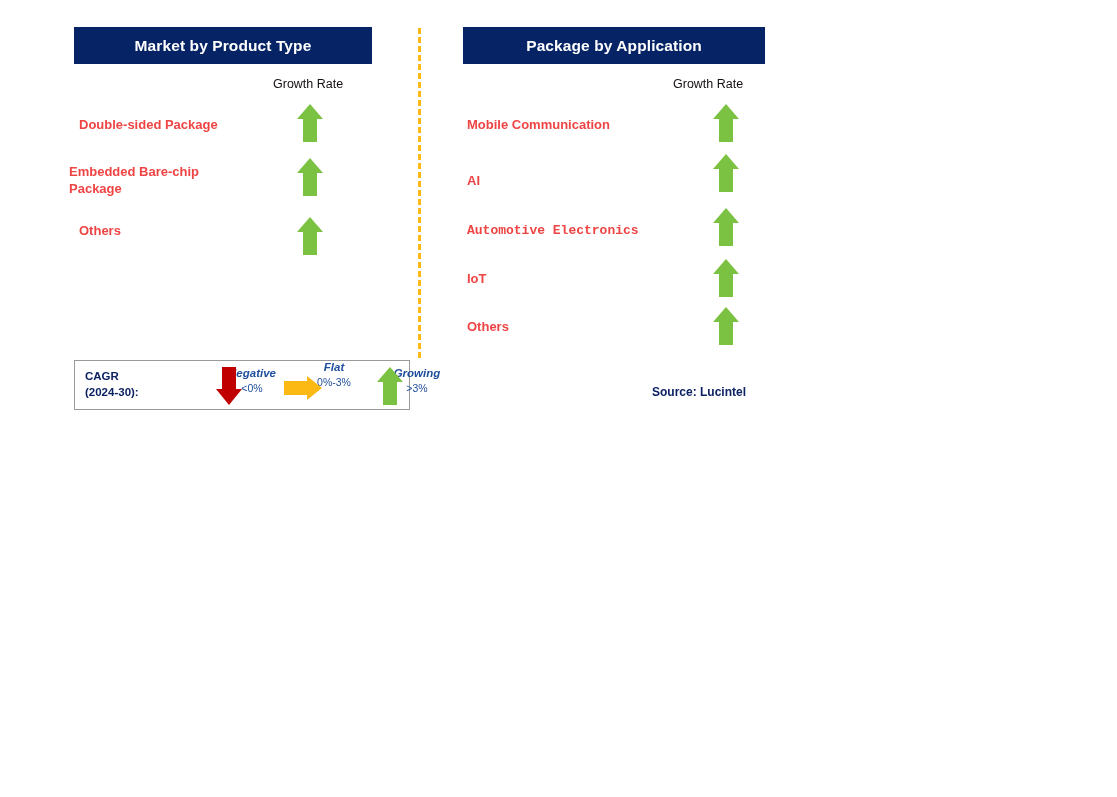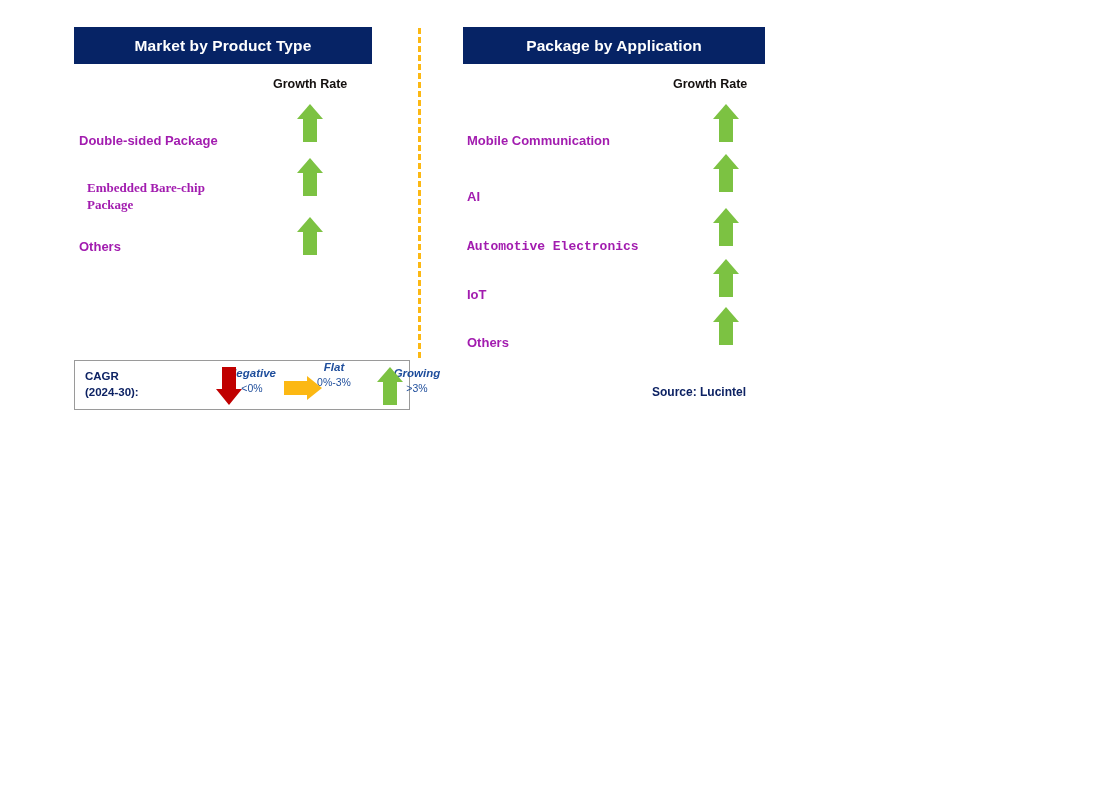--- a/index.html
+++ b/index.html
@@ -37,34 +37,33 @@
     left: 463px;
     top: 27px;
     width: 302px;
     height: 37px;
   }
 
   
   .growth-caption {
     position: absolute;
     font-size: 12.5px;
-    font-weight: bold;
+    font-weight: normal;
     color: #14100f;
     white-space: nowrap;
   }
   #growth-caption-product { left: 273px; top: 77px; }
   #growth-caption-application { left: 673px; top: 77px; }
   .row-label {
     position: absolute;
     font-size: 13px;
     font-weight: bold;
-    color: #a21caf;
+    color: #ef4444;
     line-height: 1.32;
     white-space: pre-line;
-    margin-top: 16px;
   }
   .row-arrow {
     position: absolute;
   }
 
   
   .arrow-up {
     position: relative;
     display: block;
   }
@@ -208,21 +207,21 @@
 <div class="growth-caption" id="growth-caption-product">Growth Rate</div>
 
 <div class="row-label" style="left:79px; top:116px;">Double-sided Package</div>
 <div class="row-arrow" style="left:296px; top:104px;">
   <span class="arrow-up" style="width:27px;height:38px;">
     <span class="head" style="border-width:0 13.5px 15px 13.5px; border-bottom-color:#7cc242;"></span>
     <span class="shaft" style="width:14px;height:24px;"></span>
   </span>
 </div>
 
-<div class="row-label" style="left:87px; top:163px;font-family:Liberation Serif, serif;">Embedded Bare-chip
+<div class="row-label" style="left:69px; top:163px;">Embedded Bare-chip
 Package</div>
 <div class="row-arrow" style="left:296px; top:158px;">
   <span class="arrow-up" style="width:27px;height:38px;">
     <span class="head" style="border-width:0 13.5px 15px 13.5px; border-bottom-color:#7cc242;"></span>
     <span class="shaft" style="width:14px;height:24px;"></span>
   </span>
 </div>
 
 <div class="row-label" style="left:79px; top:222px;">Others</div>
 <div class="row-arrow" style="left:296px; top:217px;">

